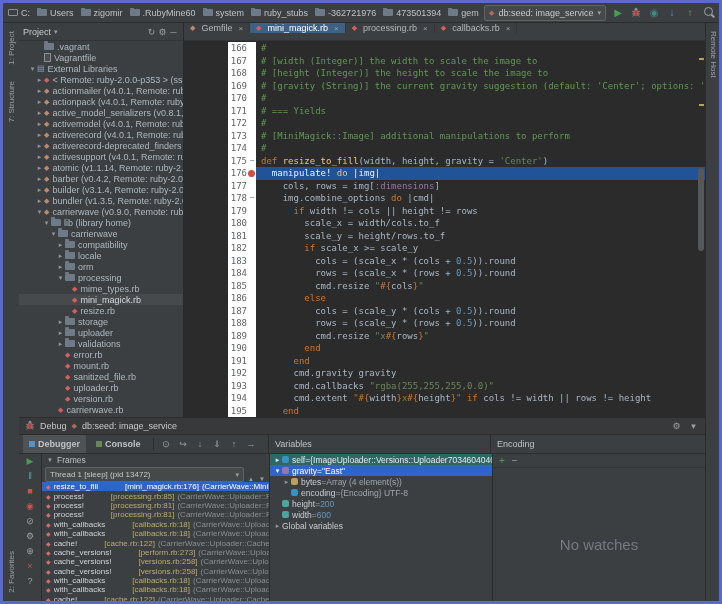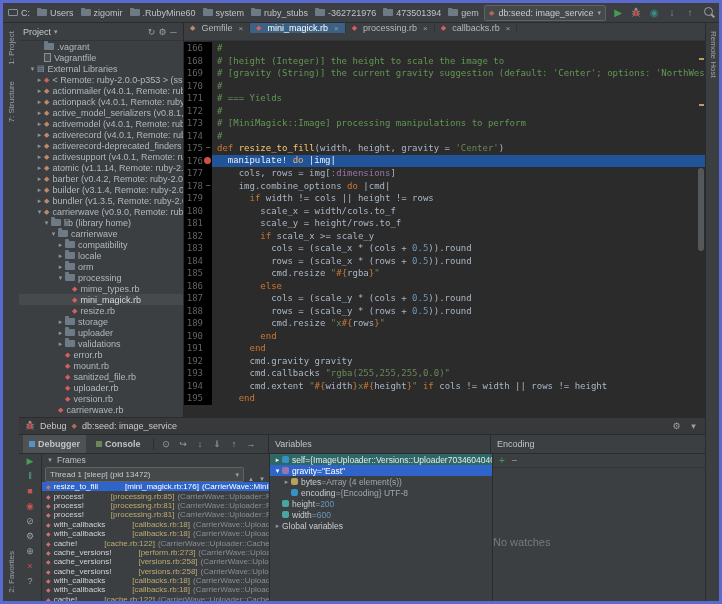--- a/index.html
+++ b/index.html
@@ -46,25 +46,25 @@
   .filico{width:7px;height:9px;border:1px solid #8a9096;box-sizing:border-box;margin-right:3px;flex:none;background:#4a4e50;}
 
   
   #editor{position:absolute;left:181px;top:20px;width:521px;height:394px;background:#2b2b2b;overflow:hidden;}
   #tabs{height:17px;background:#3c3f41;border-bottom:1px solid #323537;display:flex;align-items:flex-start;font-size:9px;color:#b4b8bc;}
   .tab{display:flex;align-items:center;gap:3px;padding:0 6px;border-right:1px solid #323537;cursor:default;}
   .tab.active{background:#3d6185;color:#ffffff;}
   .tab .close{color:#9aa0a6;font-size:8px;margin-left:3px;}
   #code{font-family:"DejaVu Sans Mono",monospace;font-size:9px;line-height:12.5px;padding-top:1px;}
   .ln{display:flex;height:12.5px;}
-  .gut{width:28px;flex:none;text-align:right;padding-right:9px;color:#606366;background:#000000;position:relative;box-sizing:border-box;}
+  .gut{width:28px;flex:none;text-align:right;padding-right:9px;color:#606366;background:#ffffff;position:relative;box-sizing:border-box;margin-left:44px;}
   .fold{position:absolute;right:0;top:0;width:7px;color:#7d8287;font-size:8px;text-align:center;}
   .bp{position:absolute;right:1px;top:2.5px;width:7px;height:7px;border-radius:50%;background:#cf4f44;}
   .ctext{flex:1;white-space:pre;overflow:hidden;padding-left:5px;}
-  .ln.exec .ctext{background:#215399;font-family:Liberation Mono, monospace;}
+  .ln.exec .ctext{background:#215399;}
   .ln.exec .tk-id{color:#eef3f8;}
   .ln.exec .tk-kw{color:#ffb871;}
   .tk-cmt{color:#629755;}
   .tk-kw{color:#cc7832;}
   .tk-fn{color:#ffc66d;}
   .tk-str{color:#6a8759;}
   .tk-num{color:#6897bb;}
   .tk-sym{color:#9876aa;}
   .tk-id{color:#a9b7c6;}
   .tk-interp{color:#cc7832;}
@@ -115,21 +115,21 @@
   .vval-num{color:#6897bb;}
   .vval-obj{color:#9fa8b0;}
   .vrow.soft{background:#2f6666;}
   .vrow.soft *{color:#e4ecec !important;}
   .vrow.sel{background:#2f65ca;}
   .vrow.sel *{color:#ffffff !important;}
   #watchcol{flex:1;border-left:1px solid #2a2c2e;position:relative;overflow:hidden;}
   .watch-toolbar{height:13px;display:flex;align-items:center;gap:7px;padding:0 6px;border-bottom:1px solid #323537;}
   .wplus{color:#499c54;font-size:10px;}
   .wminus{color:#9aa0a6;font-size:10px;}
-  .watch-empty{position:absolute;left:0;right:0;top:55%;color:#747a80;font-size:11px;}
+  .watch-empty{position:absolute;left:0;right:0;top:55%;text-align:center;color:#747a80;font-size:15px;}
 </style>
 </head>
 <body>
 
 <div id="screen">
   <div id="inner">
 
     <div id="toolbar">
       <div id="crumbs">
           <span class="crumb">
@@ -408,20 +408,24 @@
             <span>callbacks.rb</span>
             <span class="close">×</span>
           </div>
         </div>
       <div id="code">
           <div class="ln">
             <span class="gut">166</span>
             <span class="ctext"><span class="tk-cmt">#</span></span>
           </div>
           <div class="ln">
+            <span class="gut">167</span>
+            <span class="ctext"><span class="tk-cmt"># [width (Integer)] the width to scale the image to</span></span>
+          </div>
+          <div class="ln">
             <span class="gut">168</span>
             <span class="ctext"><span class="tk-cmt"># [height (Integer)] the height to scale the image to</span></span>
           </div>
           <div class="ln">
             <span class="gut">169</span>
             <span class="ctext"><span class="tk-cmt"># [gravity (String)] the current gravity suggestion (default: 'Center'; options: 'NorthWest', 'North', 'NorthEast', 'West'</span></span>
           </div>
           <div class="ln">
             <span class="gut">170</span>
             <span class="ctext"><span class="tk-cmt">#</span></span>
@@ -429,21 +433,21 @@
           <div class="ln">
             <span class="gut">171</span>
             <span class="ctext"><span class="tk-cmt"># === Yields</span></span>
           </div>
           <div class="ln">
             <span class="gut">172</span>
             <span class="ctext"><span class="tk-cmt">#</span></span>
           </div>
           <div class="ln">
             <span class="gut">173</span>
-            <span class="ctext"><span class="tk-cmt"># [MiniMagick::Image] processing manipulations to perform</span></span>
+            <span class="ctext"><span class="tk-cmt"># [MiniMagick::Image] additional manipulations to perform</span></span>
           </div>
           <div class="ln">
             <span class="gut">174</span>
             <span class="ctext"><span class="tk-cmt">#</span></span>
           </div>
           <div class="ln">
             <span class="gut">175<span class="fold">−</span></span>
             <span class="ctext"><span class="tk-kw">def</span><span class="tk-id"> </span><span class="tk-fn">resize_to_fill</span><span class="tk-id">(width, height, gravity = </span><span class="tk-str">'Center'</span><span class="tk-id">)</span></span>
           </div>
           <div class="ln exec">
@@ -477,21 +481,21 @@
           <div class="ln">
             <span class="gut">183</span>
             <span class="ctext"><span class="tk-id">          cols = (scale_x * (cols + </span><span class="tk-num">0.5</span><span class="tk-id">)).round</span></span>
           </div>
           <div class="ln">
             <span class="gut">184</span>
             <span class="ctext"><span class="tk-id">          rows = (scale_x * (rows + </span><span class="tk-num">0.5</span><span class="tk-id">)).round</span></span>
           </div>
           <div class="ln">
             <span class="gut">185</span>
-            <span class="ctext"><span class="tk-id">          cmd.resize </span><span class="tk-str">"</span><span class="tk-interp">#{</span><span class="tk-id">rgba</span><span class="tk-interp">}</span><span class="tk-str">"</span></span>
+            <span class="ctext"><span class="tk-id">          cmd.resize </span><span class="tk-str">"</span><span class="tk-interp">#{</span><span class="tk-id">cols</span><span class="tk-interp">}</span><span class="tk-str">"</span></span>
           </div>
           <div class="ln">
             <span class="gut">186</span>
             <span class="ctext"><span class="tk-id">        </span><span class="tk-kw">else</span></span>
           </div>
           <div class="ln">
             <span class="gut">187</span>
             <span class="ctext"><span class="tk-id">          cols = (scale_y * (cols + </span><span class="tk-num">0.5</span><span class="tk-id">)).round</span></span>
           </div>
           <div class="ln">

